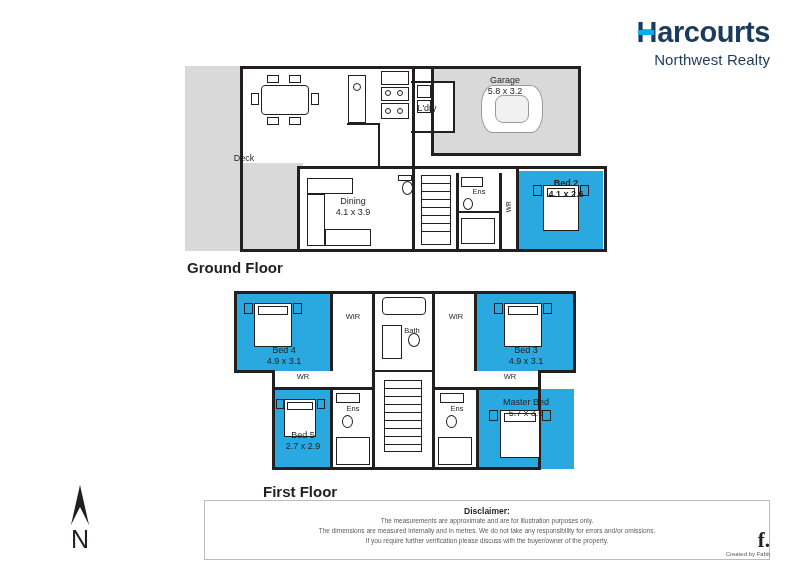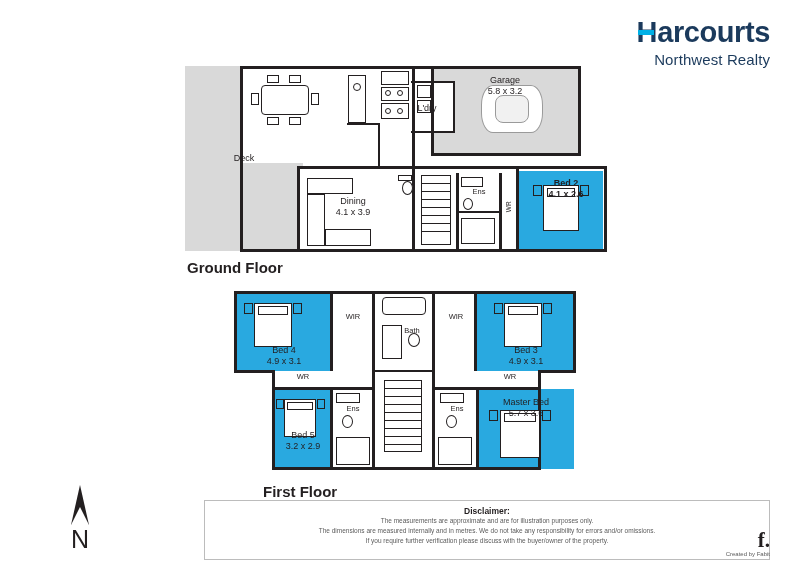--- a/index.html
+++ b/index.html
@@ -453,21 +453,21 @@
       <span class="dim">4.9 x 3.1</span>
     </div>
     <div class="lbl small" style="left:45px; top:88px; width:52px;">
       <span class="nm">WR</span>
     </div>
     <div class="lbl small" style="left:252px; top:88px; width:52px;">
       <span class="nm">WR</span>
     </div>
     <div class="lbl" style="left:42px; top:145px; width:58px;">
       <span class="nm">Bed 5</span>
-      <span class="dim">3.2 x 2.9</span>
+      <span class="dim">2.7 x 2.9</span>
     </div>
     <div class="lbl small" style="left:102px; top:120px; width:38px;">
       <span class="nm">Ens</span>
     </div>
     <div class="lbl small" style="left:206px; top:120px; width:38px;">
       <span class="nm">Ens</span>
     </div>
     <div class="lbl" style="left:248px; top:112px; width:92px;">
       <span class="nm">Master Bed</span>
       <span class="dim">5.7 x 3.6</span>

